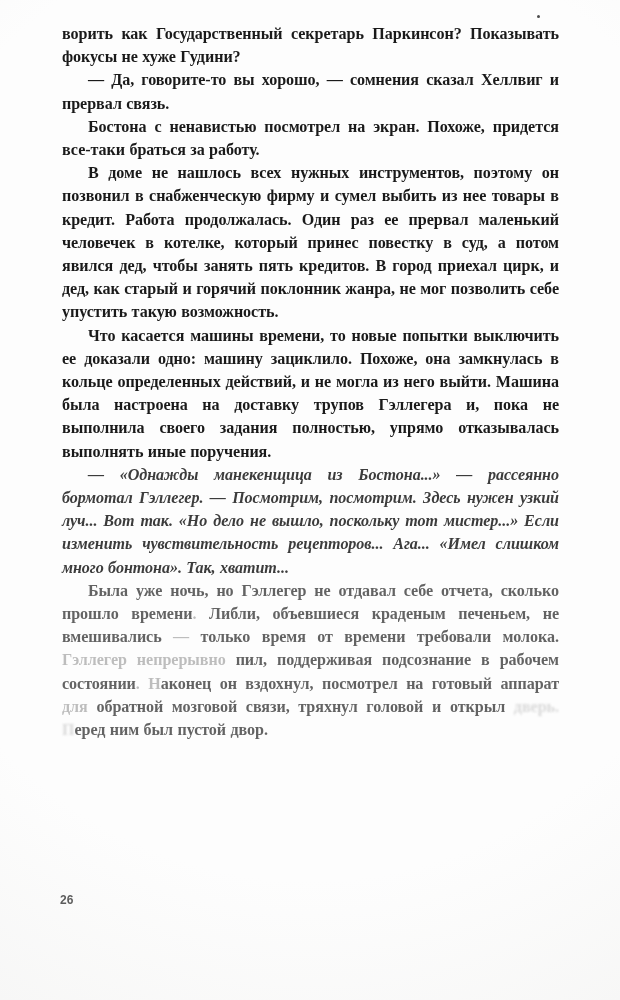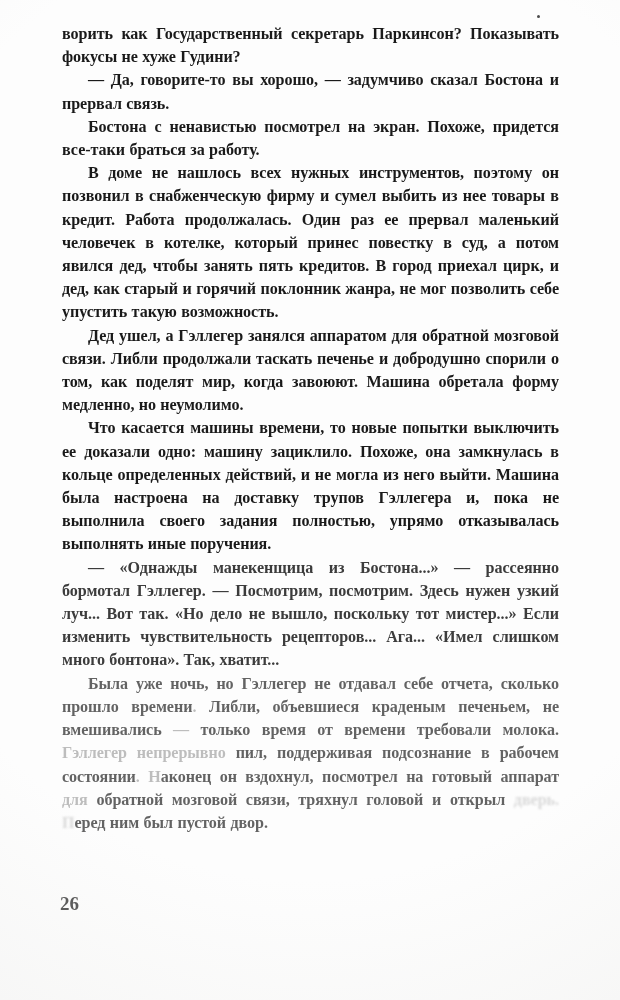--- a/index.html
+++ b/index.html
@@ -49,20 +49,21 @@
 
   p.para.no-indent {
     text-indent: 0;
   }
 
   
   p.fade-1 { color: #1a1a1a; }
   p.fade-2 {
     color: #2e2e2e;
     opacity: 0.93;
+    font-style: italic;
   }
   p.fade-3 {
     color: #3d3d3d;
     opacity: 0.80;
     filter: blur(0.14px);
   }
 
   
   .ghost {
     color: #7d7d7d;
@@ -73,25 +74,25 @@
     color: #9a9a9a;
     opacity: 0.45;
     filter: blur(0.8px);
   }
 
   .page-number {
     position: absolute;
     left: 60px;
     top: 893px;
     font-weight: bold;
-    font-size: 19px;
+    font-size: 12px;
     color: #3a3a3a;
     opacity: 0.82;
     filter: blur(0.3px);
-    font-family: Liberation Serif, serif;
+    font-family: Liberation Sans, sans-serif;
   }
 
   
   .speck {
     position: absolute;
     left: 537px;
     top: 15px;
     width: 3px;
     height: 3px;
     background: #2b2b2b;
@@ -104,24 +105,23 @@
 
 <div class="page">
 
   <div class="paper-tint"></div>
 
   <div class="speck"></div>
 
   <div class="text-block">
 
     <p class="para no-indent fade-1">ворить как Государственный секретарь Паркинсон? Показывать фокусы не хуже Гудини?</p>
-    <p class="para fade-1">— Да, говорите-то вы хорошо, — задумчиво сказал Бостона и прервал связь.</p>
+    <p class="para fade-1">— Да, говорите-то вы хорошо, — сомнения сказал Хеллвиг и прервал связь.</p>
     <p class="para fade-1">Бостона с ненавистью посмотрел на экран. Похоже, придется все-таки браться за работу.</p>
     <p class="para fade-1">В доме не нашлось всех нужных инструментов, поэтому он позвонил в снабженческую фирму и сумел выбить из нее товары в кредит. Работа продолжалась. Один раз ее прервал маленький человечек в котелке, который принес повестку в суд, а потом явился дед, чтобы занять пять кредитов. В город приехал цирк, и дед, как старый и горячий поклонник жанра, не мог позволить себе упустить такую возможность.</p>
-    <p class="para fade-1">Дед ушел, а Гэллегер занялся аппаратом для обратной мозговой связи. Либли продолжали таскать печенье и добродушно спорили о том, как поделят мир, когда завоюют. Машина обретала форму медленно, но неумолимо.</p>
     <p class="para fade-1">Что касается машины времени, то новые попытки выключить ее доказали одно: машину зациклило. Похоже, она замкнулась в кольце определенных действий, и не могла из него выйти. Машина была настроена на доставку трупов Гэллегера и, пока не выполнила своего задания полностью, упрямо отказывалась выполнять иные поручения.</p>
     <p class="para fade-2">— «Однажды манекенщица из Бостона...» — рассеянно бормотал Гэллегер. — Посмотрим, посмотрим. Здесь нужен узкий луч... Вот так. «Но дело не вышло, поскольку тот мистер...» Если изменить чувствительность рецепторов... Ага... «Имел слишком много бонтона». Так, хватит...</p>
 
     <p class="para fade-3" id="degraded-paragraph"><span>Была уже ночь, но Гэллегер не отдавал себе отчета, сколько прошло времени</span><span class="ghost">. </span><span>Либли, объевшиеся краденым печеньем, не вмешивались</span><span class="ghost"> — </span><span>только время от времени требовали молока. </span><span class="ghost">Гэллегер непрерывно</span><span> пил, поддерживая подсознание в рабочем состоянии</span><span class="ghost">. Н</span><span>аконец он вздохнул, посмотрел на готовый аппарат </span><span class="ghost">для</span><span> обратной мозговой связи, тряхнул головой и открыл </span><span class="ghost-heavy">дверь. П</span><span>еред ним был пустой двор.</span></p>
 
   </div>
 
   <div class="page-number">26</div>
 
 </div>

